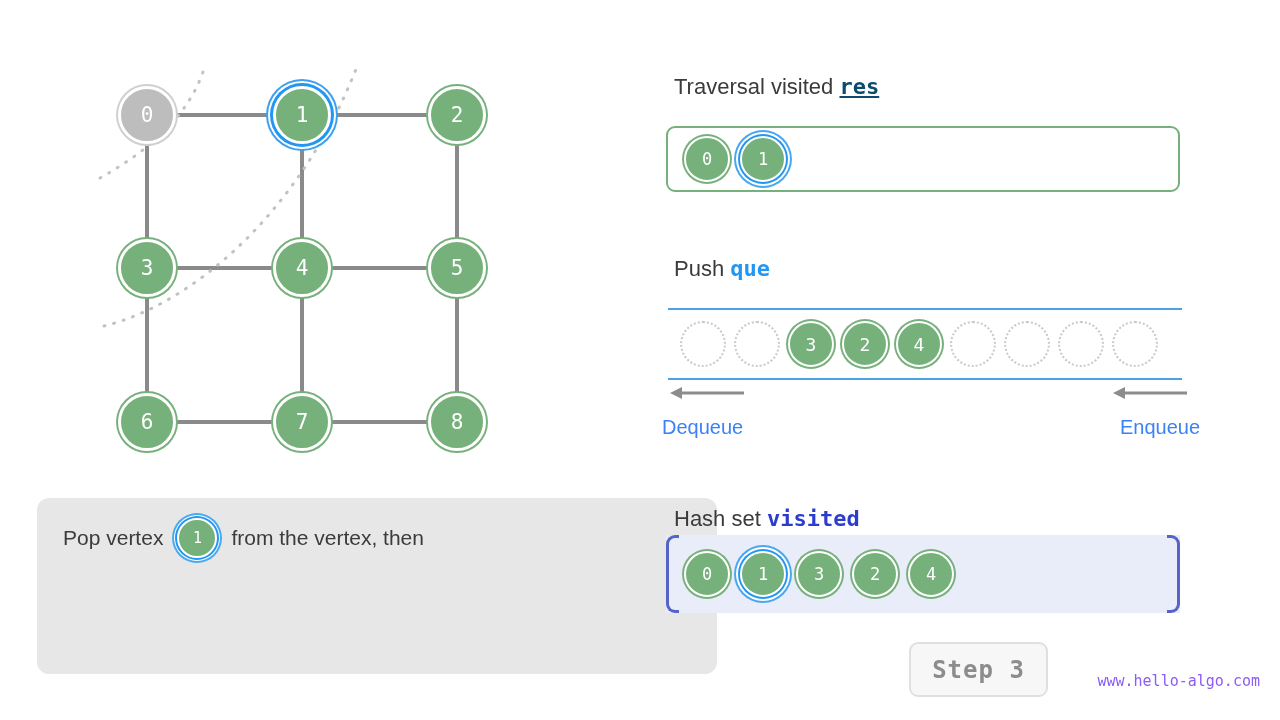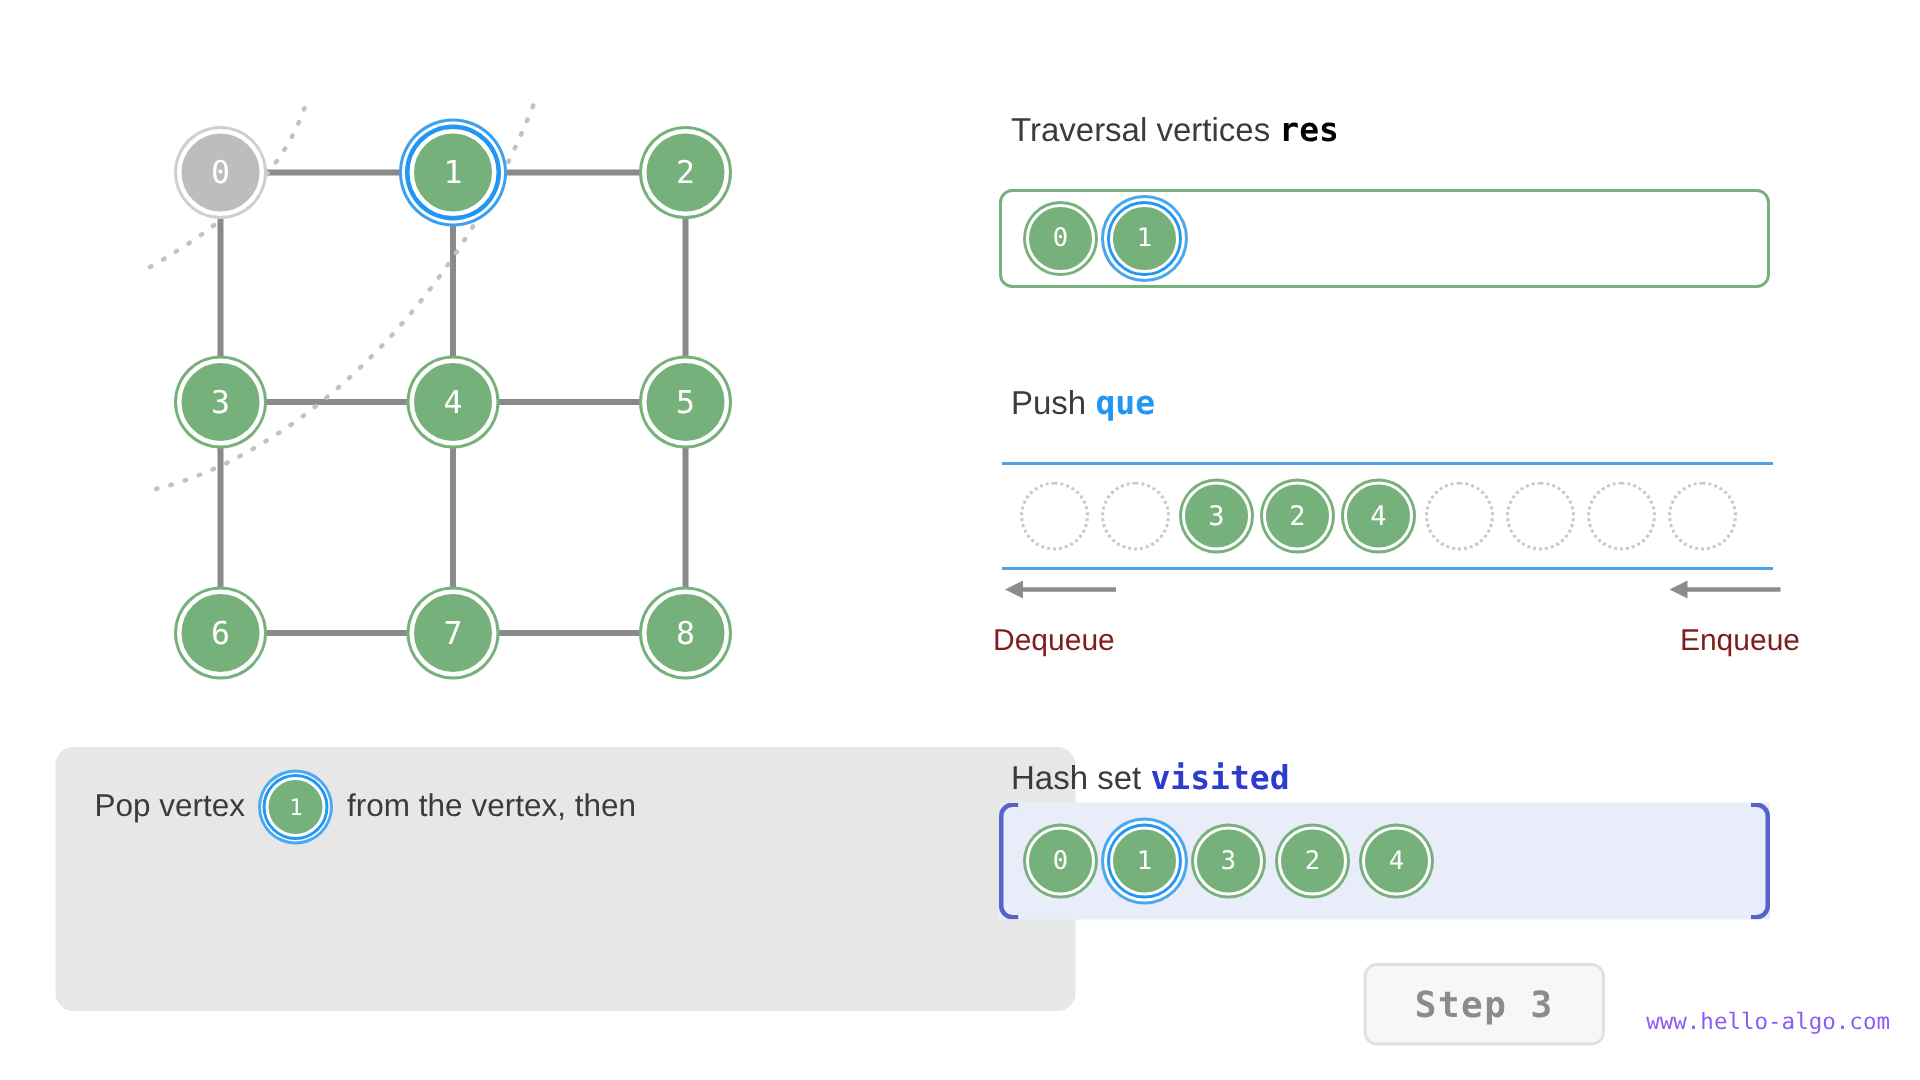--- a/index.html
+++ b/index.html
@@ -53,21 +53,21 @@
     display: inline-flex; align-items: center; justify-content: center;
     color: #fff; font-family: "DejaVu Sans Mono", monospace; font-size: 15px;
     flex: none;
   }
   ol.steps { margin: 12px 0 0 0; padding-left: 40px; }
   ol.steps li {
     font-size: 21px; color: #3b3b3b; line-height: 1.30;
     margin-bottom: 4px; padding-left: 8px;
   }
   .mono { font-family: "DejaVu Sans Mono", monospace; font-weight: bold; }
-  .c-res  { color: #000000; }
+  .c-res  { color: #0c4a6e; text-decoration: underline; }
   .c-que  { color: #2196f3; }
   .c-vis  { color: #2c3ccc; }
 
   
   #right-col { position: absolute; left: 666px; top: 0; width: 560px; height: 720px; }
   .sec-title {
     font-size: 22px; color: #3b3b3b; margin: 0;
     position: absolute; white-space: nowrap;
   }
 
@@ -90,21 +90,21 @@
   .slot {
     width: 46px; height: 46px; border-radius: 50%;
     box-sizing: border-box; flex: none;
     display: flex; align-items: center; justify-content: center;
     font-family: "DejaVu Sans Mono", monospace; font-size: 18px; color: #fff;
   }
   .slot.empty { border: 2px dotted #c9c9c9; background: #ffffff; }
   .slot.filled { background: #76b07a; border: 2px solid #ffffff; box-shadow: 0 0 0 2px #76b07a; }
 
   #arrow-row { position: absolute; left: 0; top: 382px; width: 530px; height: 22px; }
-  .arrow-lbl { position: absolute; top: 416px; font-size: 20px; color: #7f1d1d; }
+  .arrow-lbl { position: absolute; top: 416px; font-size: 20px; color: #3b82f6; }
   #lbl-dequeue { left: -4px; }
   #lbl-enqueue { right: 26px; }
 
   #vis-title { left: 8px; top: 486px; margin-top: 20px; }
   #vis-box {
     position: absolute; left: 0px; top: 535px;
     width: 514px; height: 78px;
     background: #e9edfa;
     box-sizing: border-box;
     display: flex; align-items: center; padding-left: 18px; gap: 10px;
@@ -121,21 +121,21 @@
     width: 42px; height: 42px; border-radius: 50%; flex: none;
     background: #76b07a; border: 2px solid #ffffff; box-shadow: 0 0 0 2px #76b07a;
     display: flex; align-items: center; justify-content: center;
     color: #ffffff; font-family: "DejaVu Sans Mono", monospace; font-size: 17px;
   }
   .rcirc.hl { box-shadow: 0 0 0 2px #2196f3, 0 0 0 4px #ffffff, 0 0 0 6px #49a7ef; }
 
   
   #step-badge {
     position: absolute; left: 909px; top: 642px;
-    width: 161px; height: 55px;
+    width: 139px; height: 55px;
     background: #f7f7f7; border: 2px solid #e0e0e0; border-radius: 9px;
     box-sizing: border-box;
     display: flex; align-items: center; justify-content: center;
     font-family: "DejaVu Sans Mono", monospace; font-weight: bold;
     font-size: 24px; color: #8c8c8c; letter-spacing: 1px;
   }
   #watermark {
     position: absolute; right: 20px; top: 672px;
     font-family: "DejaVu Sans Mono", monospace; font-size: 15px; color: #8b5cf6;
   }
@@ -184,21 +184,21 @@
     <div class="pop-line">
       <span>Pop vertex</span>
       <span class="chip">1</span>
       <span>from the vertex, then</span>
     </div>
   </div>
 
   <div id="right-col">
 
     <div class="sec-title" id="res-title">
-      <span>Traversal vertices</span>
+      <span>Traversal visited</span>
       <span class="mono c-res">res</span>
     </div>
     <div id="res-box">
       <div class="rcirc">0</div>
       <div class="rcirc hl">1</div>
     </div>
 
     <div class="sec-title" id="que-title">
       <span>Push</span>
       <span class="mono c-que">que</span>

